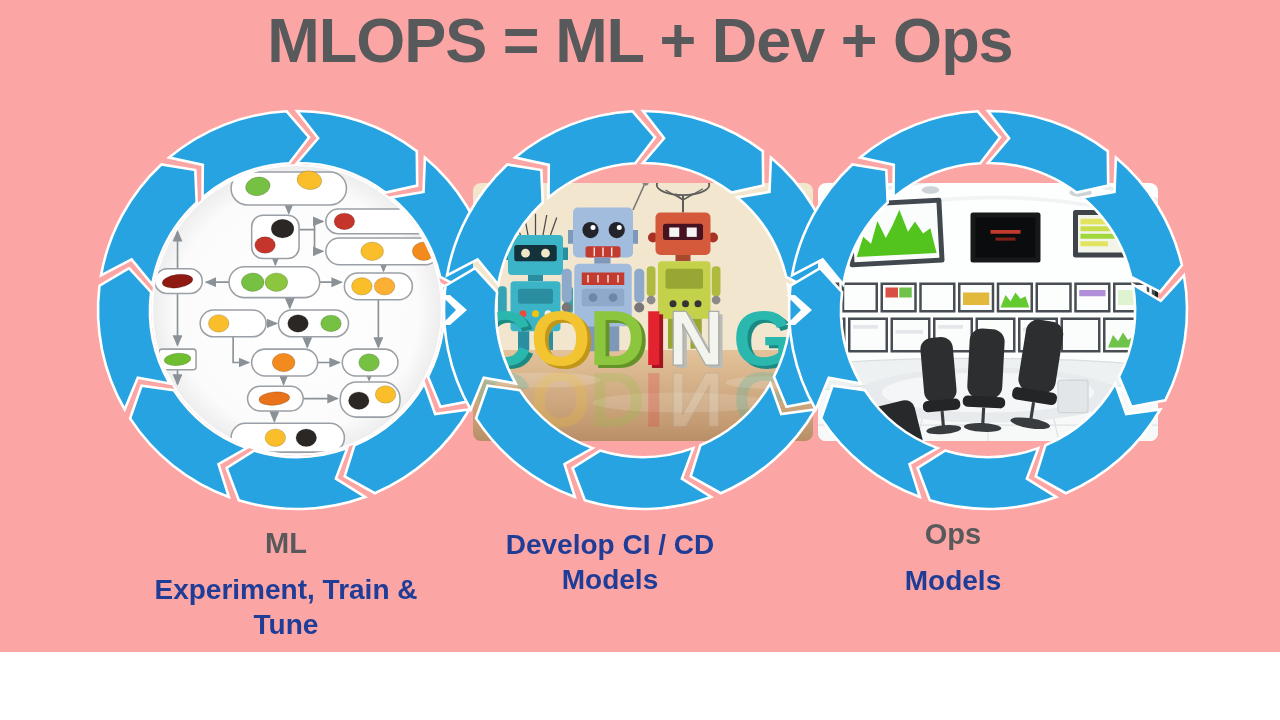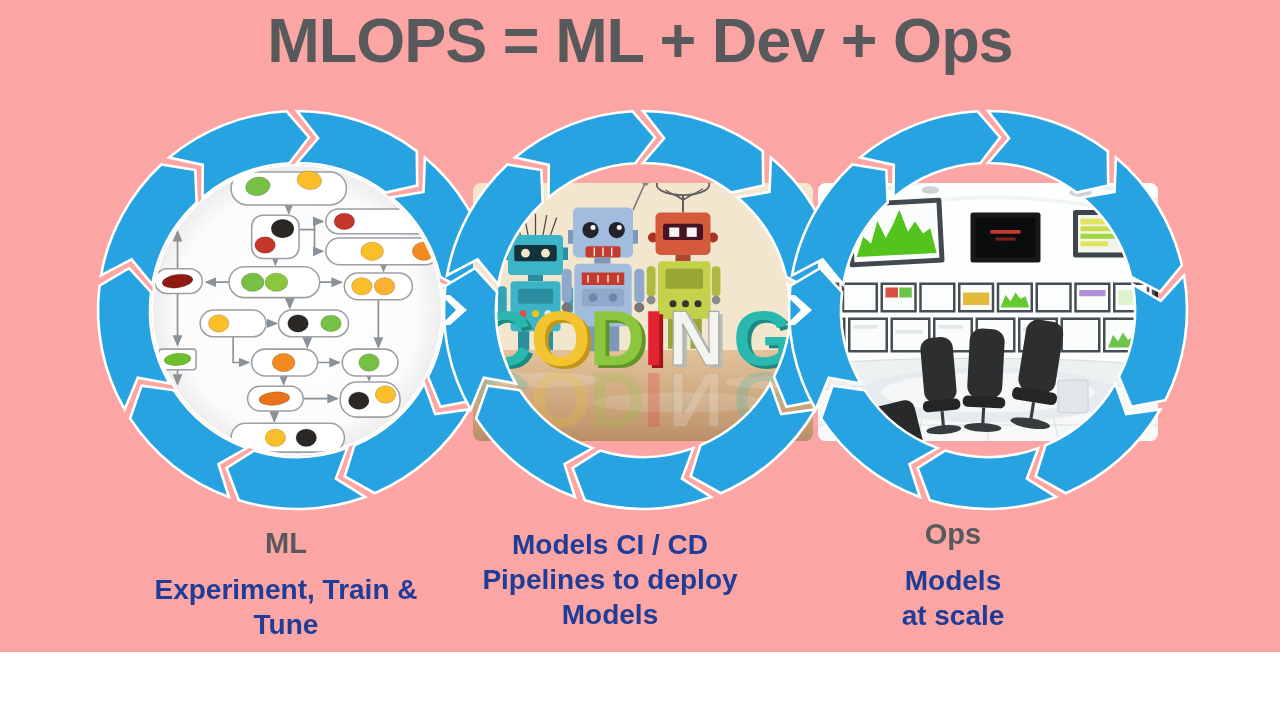--- a/index.html
+++ b/index.html
@@ -432,23 +432,21 @@
   </svg>
   <svg class="link-arrow" style="left:786px;top:295px" width="26" height="30" viewBox="0 0 26 30">
     <polygon points="0,0 9,0 26,15 9,30 0,30 15,15" fill="#ffffff"></polygon>
   </svg>
 
   <div class="caption" style="left:121px">
     <div class="cap-head">ML</div>
     <div class="cap-line">Experiment, Train &amp; Tune</div>
   </div>
   <div class="caption" style="left:445px">
-    <div class="cap-line">Models CI / CD</div>
-    <div class="cap-line">Pipelines to deploy</div>
+    <div class="cap-line">Develop CI / CD</div>
     <div class="cap-line">Models</div>
   </div>
   <div class="caption" style="left:788px;top:518px">
     <div class="cap-head">Ops</div>
     <div class="cap-line">Models</div>
-    <div class="cap-line">at scale</div>
   </div>
 
 </div>
 
 </body></html>

